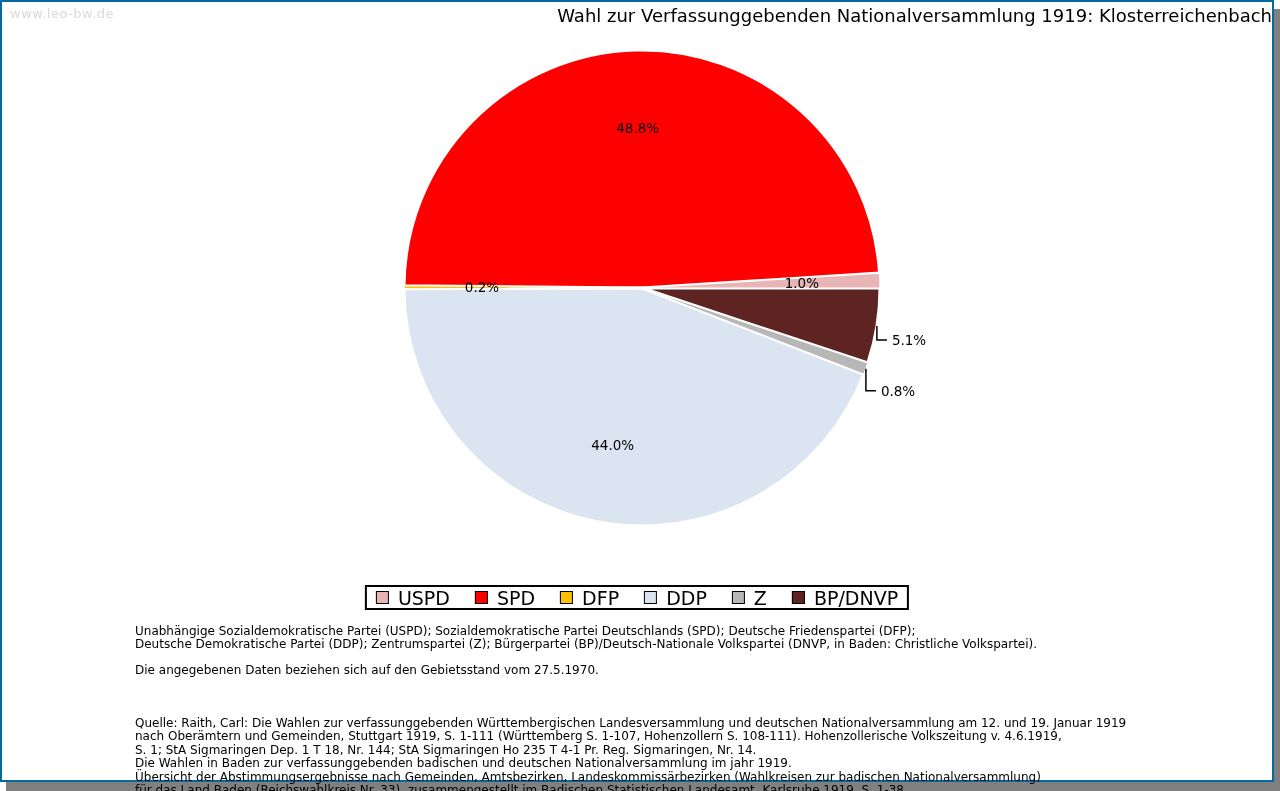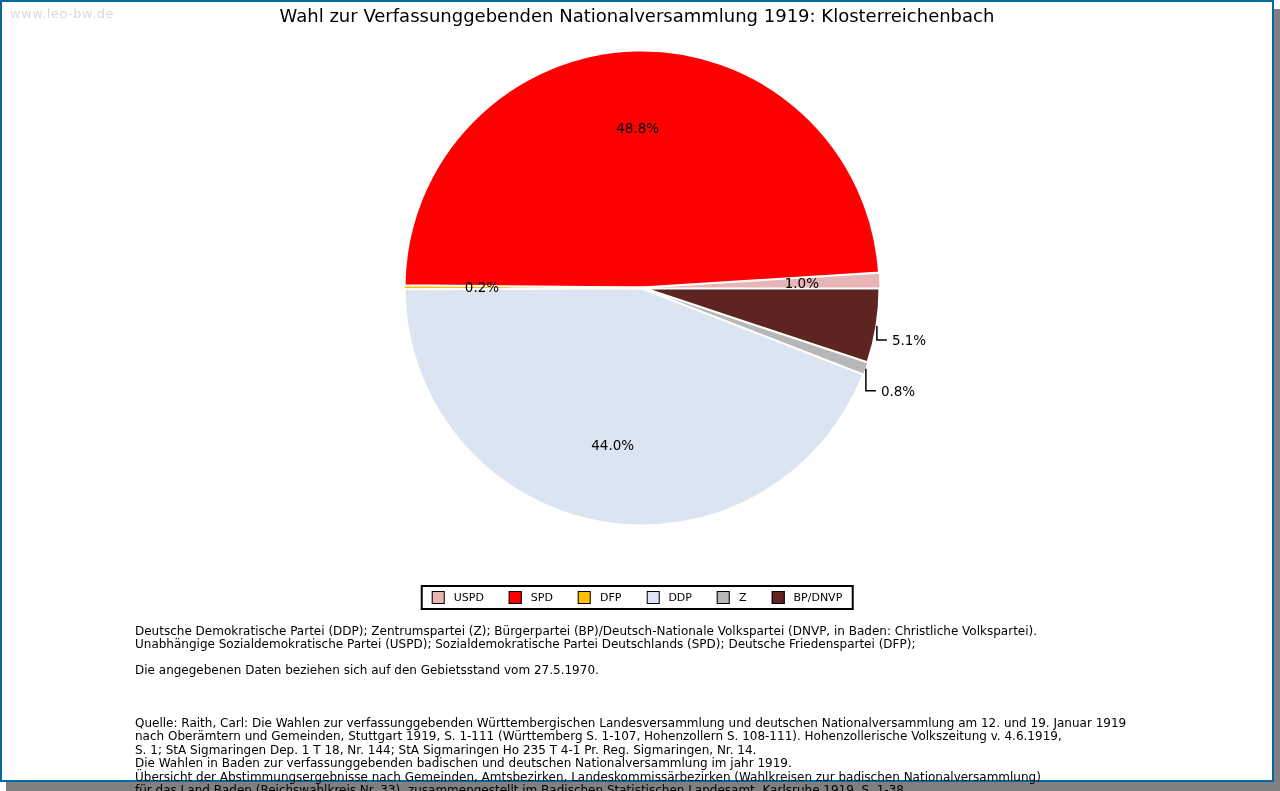--- a/index.html
+++ b/index.html
@@ -9,32 +9,32 @@
   }
   .panel {
     position:absolute; left:0; top:0; width:1274px; height:782px;
     background:#ffffff; border:2px solid #0369a1; box-sizing:border-box;
     box-shadow:6px 9px 0 #808080;
   }
   .watermark {
     position:absolute; left:8px; top:4px; font-size:13px; color:#d9d9d9; letter-spacing:0.5px;
   }
   .title {
-    position:absolute; left:0; top:3px; width:100%; text-align:center;
+    position:absolute; left:0; top:3px; width:100%; text-align:right;
     font-size:18px; color:#000; white-space:nowrap;
   }
   svg.pie { position:absolute; left:0; top:0; }
   svg.pie text { font-family:"DejaVu Sans", "Liberation Sans", sans-serif; font-size:13.5px; fill:#000; }
   .legend {
     position:absolute; top:583px; left:50%; transform:translateX(-50%);
     display:flex; align-items:center; gap:25px;
     background:#fff; border:2px solid #000; box-sizing:border-box;
     height:25px; padding:0 9px; white-space:nowrap;
   }
-  .legend-item { display:flex; align-items:center; gap:9px; font-size:11px; }
+  .legend-item { display:flex; align-items:center; gap:9px; font-size:19px; }
   .swatch { width:13px; height:13px; border:1.5px solid #000; box-sizing:border-box; flex:0 0 auto; }
   .fnote { position:absolute; left:133px; font-size:12px; line-height:13.4px; white-space:nowrap; }
   .fnote-parties { top:623px; }
   .fnote-note { top:662px; }
   .fnote-source { top:715px; }
 </style>
 </head>
 <body>
 
 <div class="panel">
@@ -79,22 +79,22 @@
         <span class="swatch" style="background: rgb(183, 183, 183);"></span>
         <span>Z</span>
       </div>
       <div class="legend-item">
         <span class="swatch" style="background: rgb(94, 36, 34);"></span>
         <span>BP/DNVP</span>
       </div>
     </div>
 
   <div class="fnote fnote-parties" id="fnote-parties">
+      <div>Unabhängige Sozialdemokratische Partei (USPD); Sozialdemokratische Partei Deutschlands (SPD); Deutsche Friedenspartei (DFP);</div>
       <div>Deutsche Demokratische Partei (DDP); Zentrumspartei (Z); Bürgerpartei (BP)/Deutsch-Nationale Volkspartei (DNVP, in Baden: Christliche Volkspartei).</div>
-      <div>Unabhängige Sozialdemokratische Partei (USPD); Sozialdemokratische Partei Deutschlands (SPD); Deutsche Friedenspartei (DFP);</div>
     </div>
   <div class="fnote fnote-note">Die angegebenen Daten beziehen sich auf den Gebietsstand vom 27.5.1970.</div>
   <div class="fnote fnote-source" id="fnote-source">
       <div>Quelle: Raith, Carl: Die Wahlen zur verfassunggebenden Württembergischen Landesversammlung und deutschen Nationalversammlung am 12. und 19. Januar 1919</div>
       <div>nach Oberämtern und Gemeinden, Stuttgart 1919, S. 1-111 (Württemberg S. 1-107, Hohenzollern S. 108-111). Hohenzollerische Volkszeitung v. 4.6.1919,</div>
       <div>S. 1; StA Sigmaringen Dep. 1 T 18, Nr. 144; StA Sigmaringen Ho 235 T 4-1 Pr. Reg. Sigmaringen, Nr. 14.</div>
       <div>Die Wahlen in Baden zur verfassunggebenden badischen und deutschen Nationalversammlung im jahr 1919.</div>
       <div>Übersicht der Abstimmungsergebnisse nach Gemeinden, Amtsbezirken, Landeskommissärbezirken (Wahlkreisen zur badischen Nationalversammlung)</div>
       <div>für das Land Baden (Reichswahlkreis Nr. 33), zusammengestellt im Badischen Statistischen Landesamt, Karlsruhe 1919, S. 1-38.</div>
     </div>

